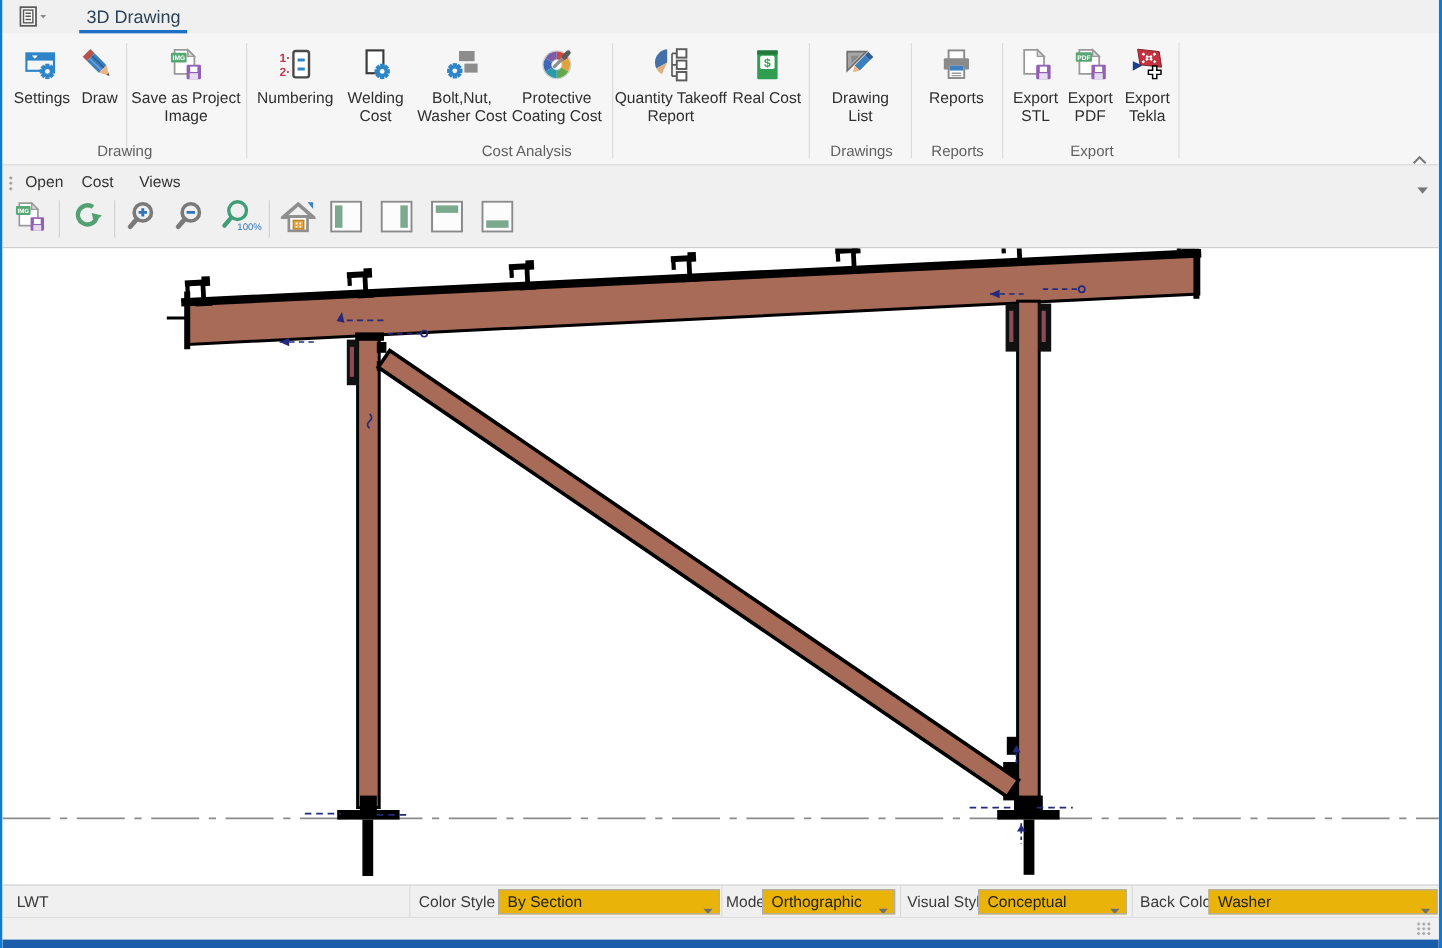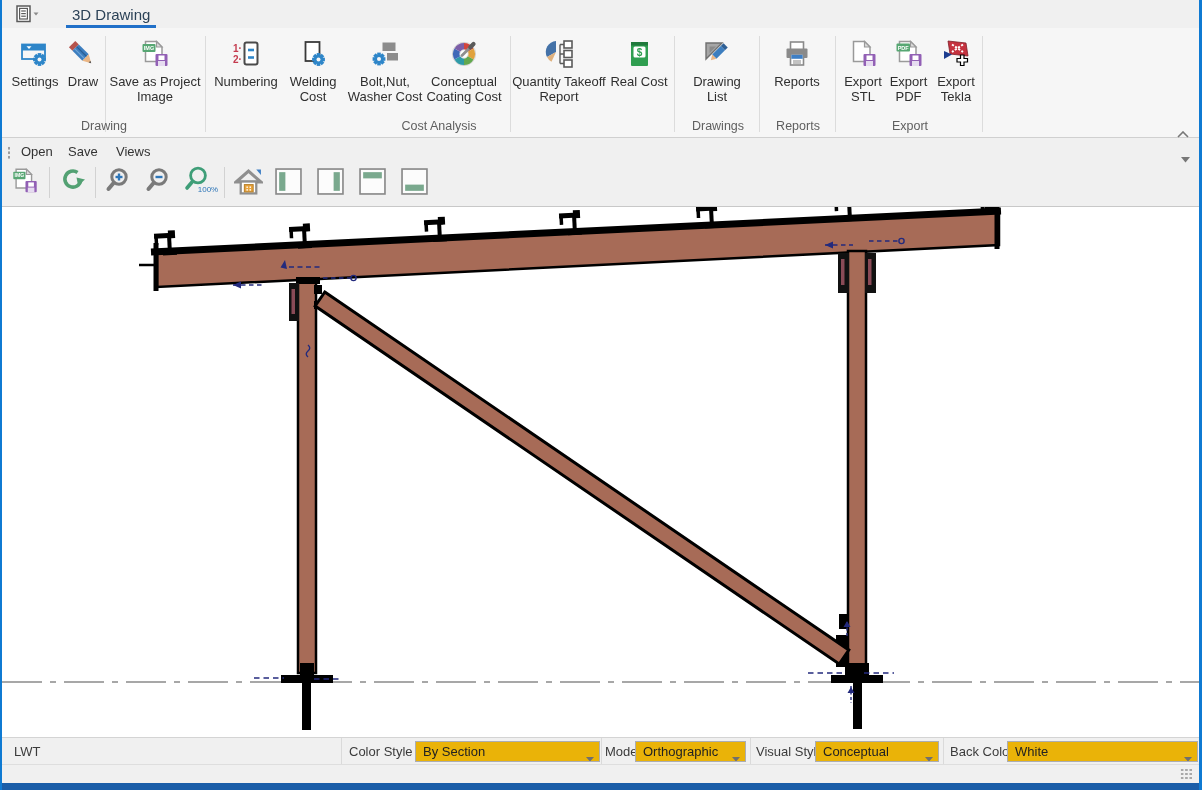--- a/index.html
+++ b/index.html
@@ -189,21 +189,21 @@
           <path d="M16,16 L25.53,10.5 A11,11 0 0 1 25.53,21.5 Z" fill="#e0a23c"></path>
           <path d="M16,16 L25.53,21.5 A11,11 0 0 1 16,27 Z" fill="#63a84e"></path>
           <path d="M16,16 L16,27 A11,11 0 0 1 6.47,21.5 Z" fill="#2e9aa8"></path>
           <path d="M16,16 L6.47,21.5 A11,11 0 0 1 6.47,10.5 Z" fill="#3f68b8"></path>
           <path d="M16,16 L6.47,10.5 A11,11 0 0 1 16,5 Z" fill="#7b5ea7"></path>
           <circle cx="16" cy="16" r="4.2" fill="#fff" stroke="#d8d8d8" stroke-width="0.8"></circle>
           <line x1="24.5" y1="7" x2="14" y2="17.5" stroke="#8f8f8f" stroke-width="2.8" stroke-linecap="round"></line>
           <line x1="25.5" y1="6" x2="22.3" y2="9.2" stroke="#5a5a5a" stroke-width="4.2" stroke-linecap="round"></line>
         </svg>
       </span>
-      <div class="rib-lbl">Conceptual Coating Cost</div>
+      <div class="rib-lbl">Protective Coating Cost</div>
     </div>
 
     <div class="rib-sep" style="left:508px;"></div>
 
     <div class="rib-btn" style="left:507px;width:100px;">
       <span class="rib-ico">
         <svg width="32" height="32" viewBox="0 0 32 32">
           <path d="M13,14 L13,3 A11,11 0 0 0 4,19 Z" fill="#4472a8"></path>
           <path d="M13,14 L4,19 A11,11 0 0 0 8.5,23.8 Z" fill="#dfb17e"></path>
           <g fill="#fff" stroke="#5a5a5a" stroke-width="1.6">
@@ -318,21 +318,21 @@
     <span class="rib-collapse">
       <svg width="12" height="7" viewBox="0 0 12 7">
           <path d="M1,6 L6,1 L11,6" stroke="#777" fill="none" stroke-width="1.6"></path>
         </svg>
     </span>
   </div>
 
   <div class="toolbar">
     <span class="grip"></span>
     <span class="tb-menu" style="left:12px;">Open</span>
-    <span class="tb-menu" style="left:59px;">Save</span>
+    <span class="tb-menu" style="left:59px;">Cost</span>
     <span class="tb-menu" style="left:107px;">Views</span>
     <span class="tb-overflow">
       <svg width="9" height="6" viewBox="0 0 9 6">
           <polygon points="0,0 9,0 4.5,5.5" fill="#777"></polygon>
         </svg>
     </span>
 
     <div class="tb-btn" style="left:4px;width:38px;">
       <span>
         <svg width="30" height="30" viewBox="0 0 32 32">
@@ -590,21 +590,21 @@
       <span class="caret">
         <svg width="8" height="5" viewBox="0 0 8 5">
             <polygon points="0,0 8,0 4,4.6" fill="#6f6f6f"></polygon>
           </svg>
       </span>
     </div>
 
     <div class="st-sep" style="left:941px;"></div>
     <span class="st-lbl" style="left:948px;">Back Color</span>
     <div class="st-dd" style="left:1005px;width:191px;">
-      <span>White</span>
+      <span>Washer</span>
       <span class="caret">
         <svg width="8" height="5" viewBox="0 0 8 5">
             <polygon points="0,0 8,0 4,4.6" fill="#6f6f6f"></polygon>
           </svg>
       </span>
     </div>
   </div>
 
   <div class="strip">
     <span class="resize-grip"></span>

